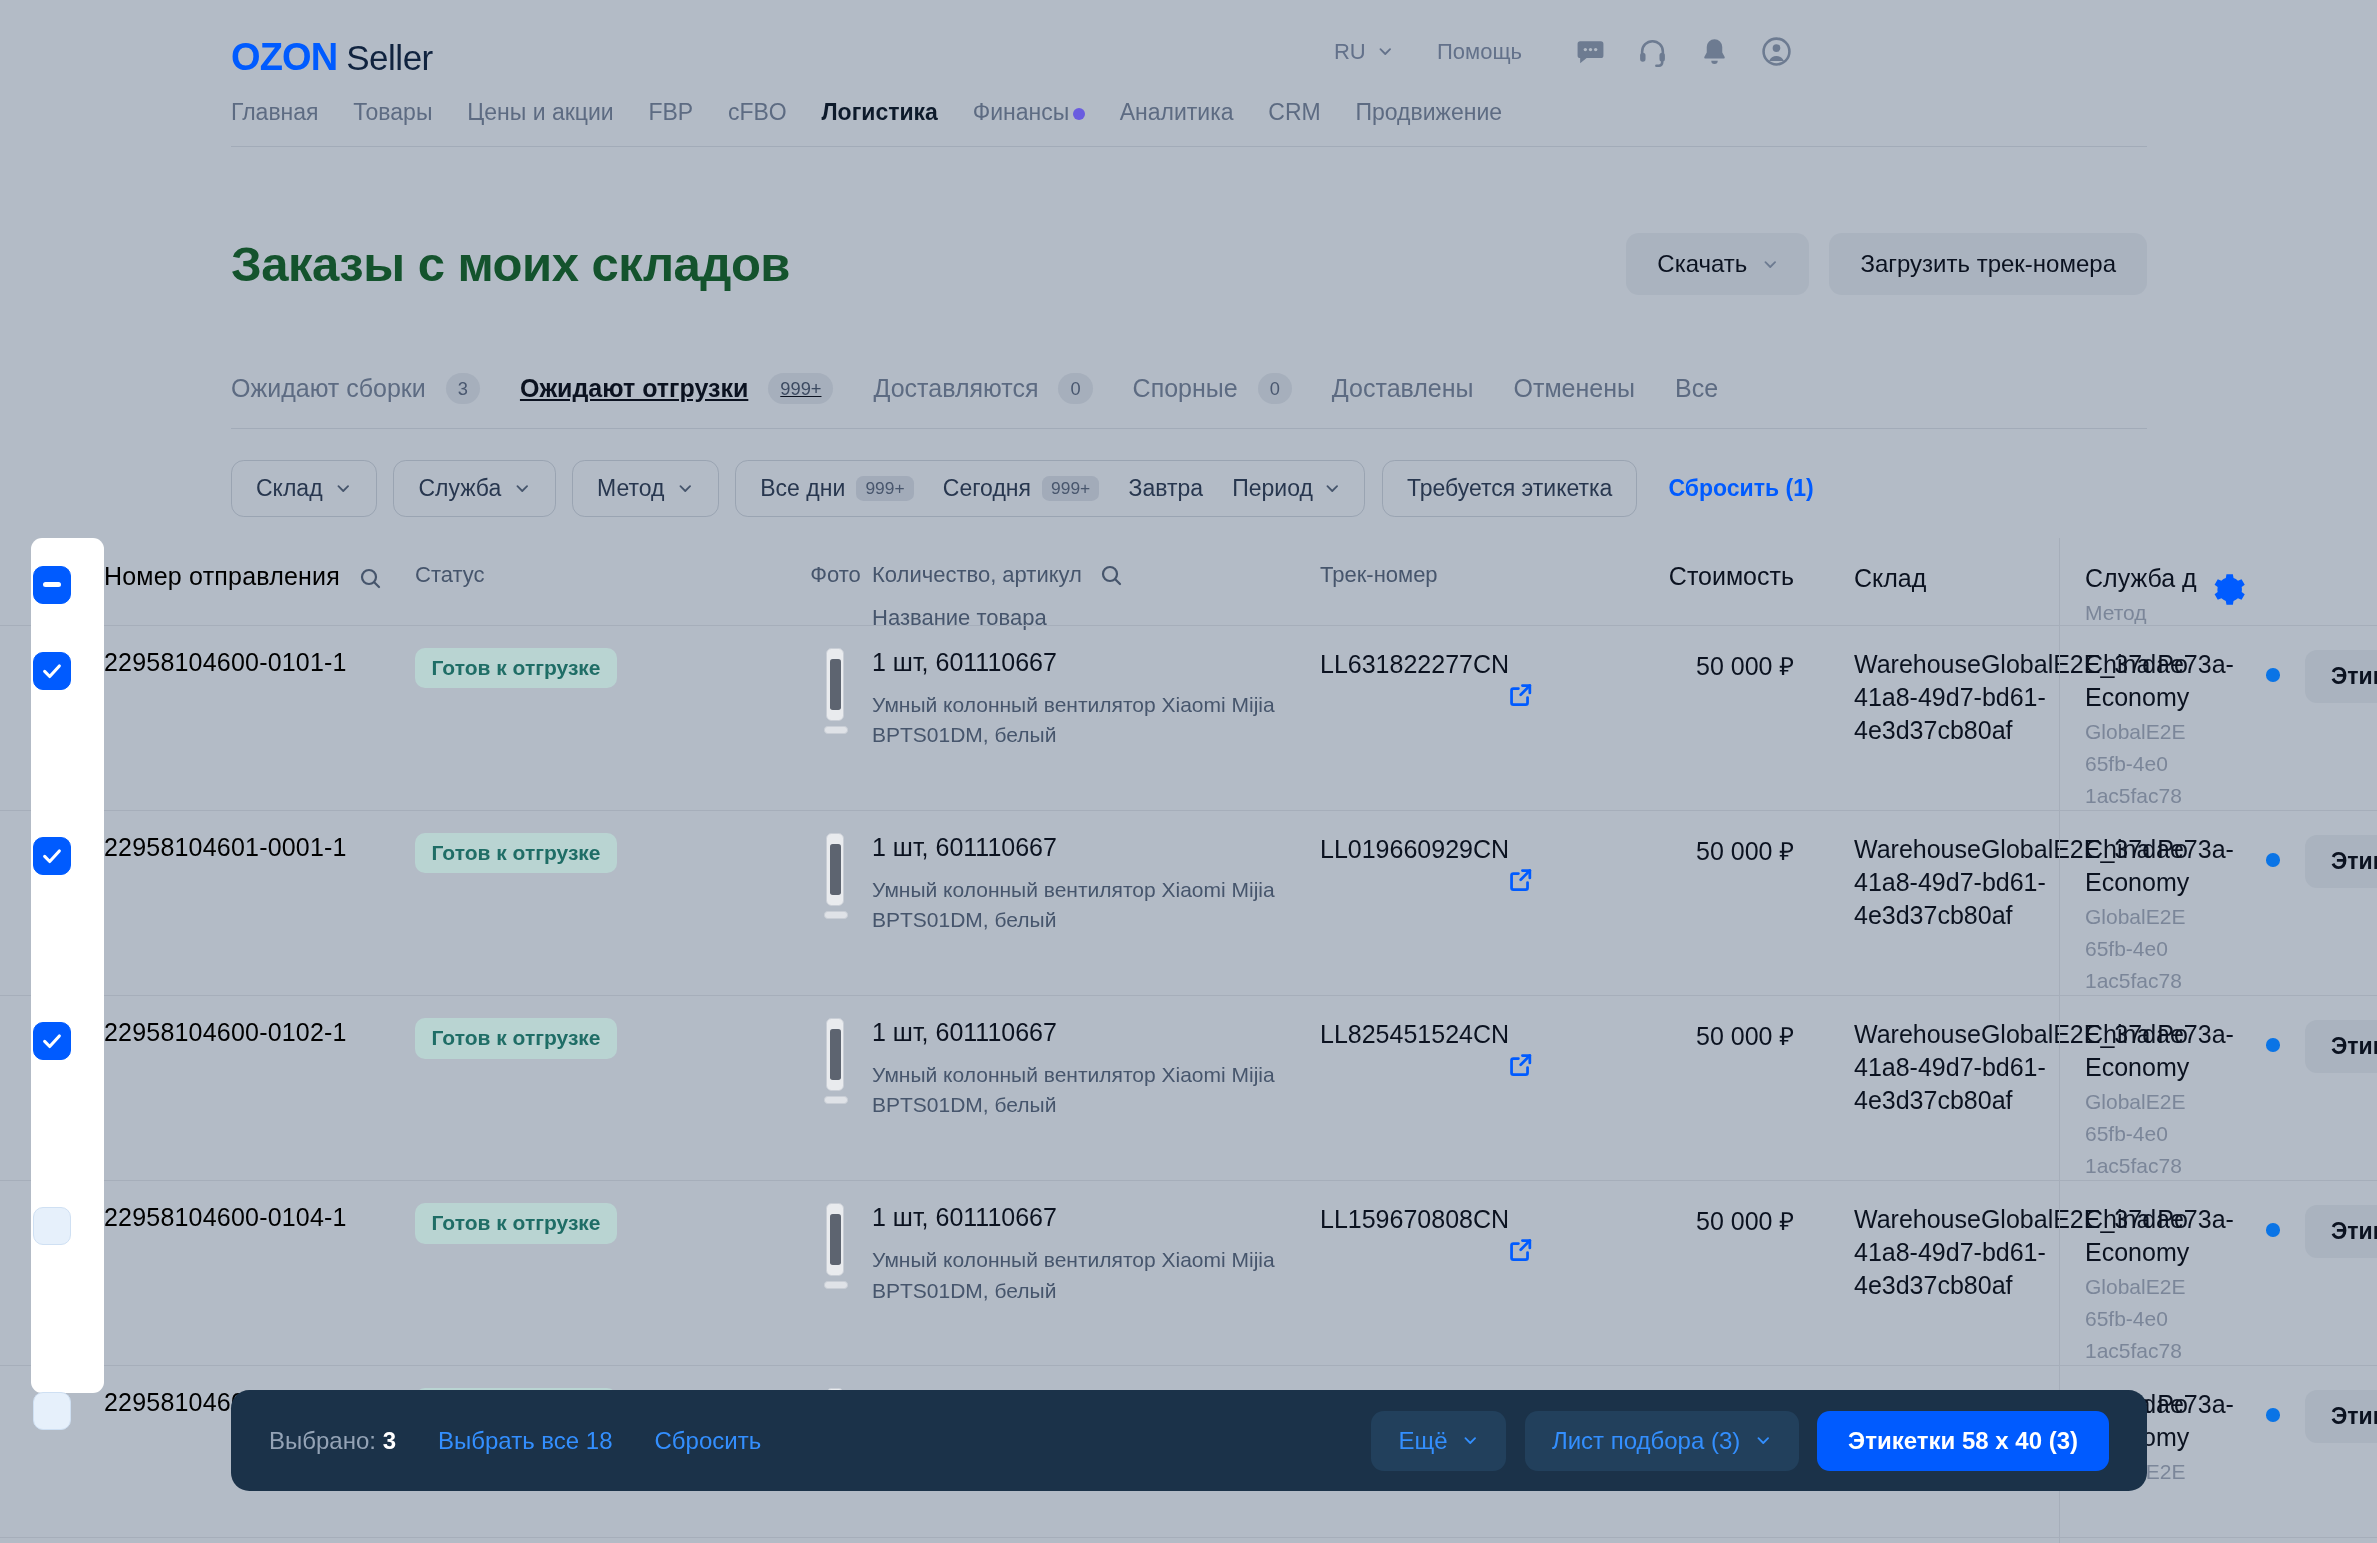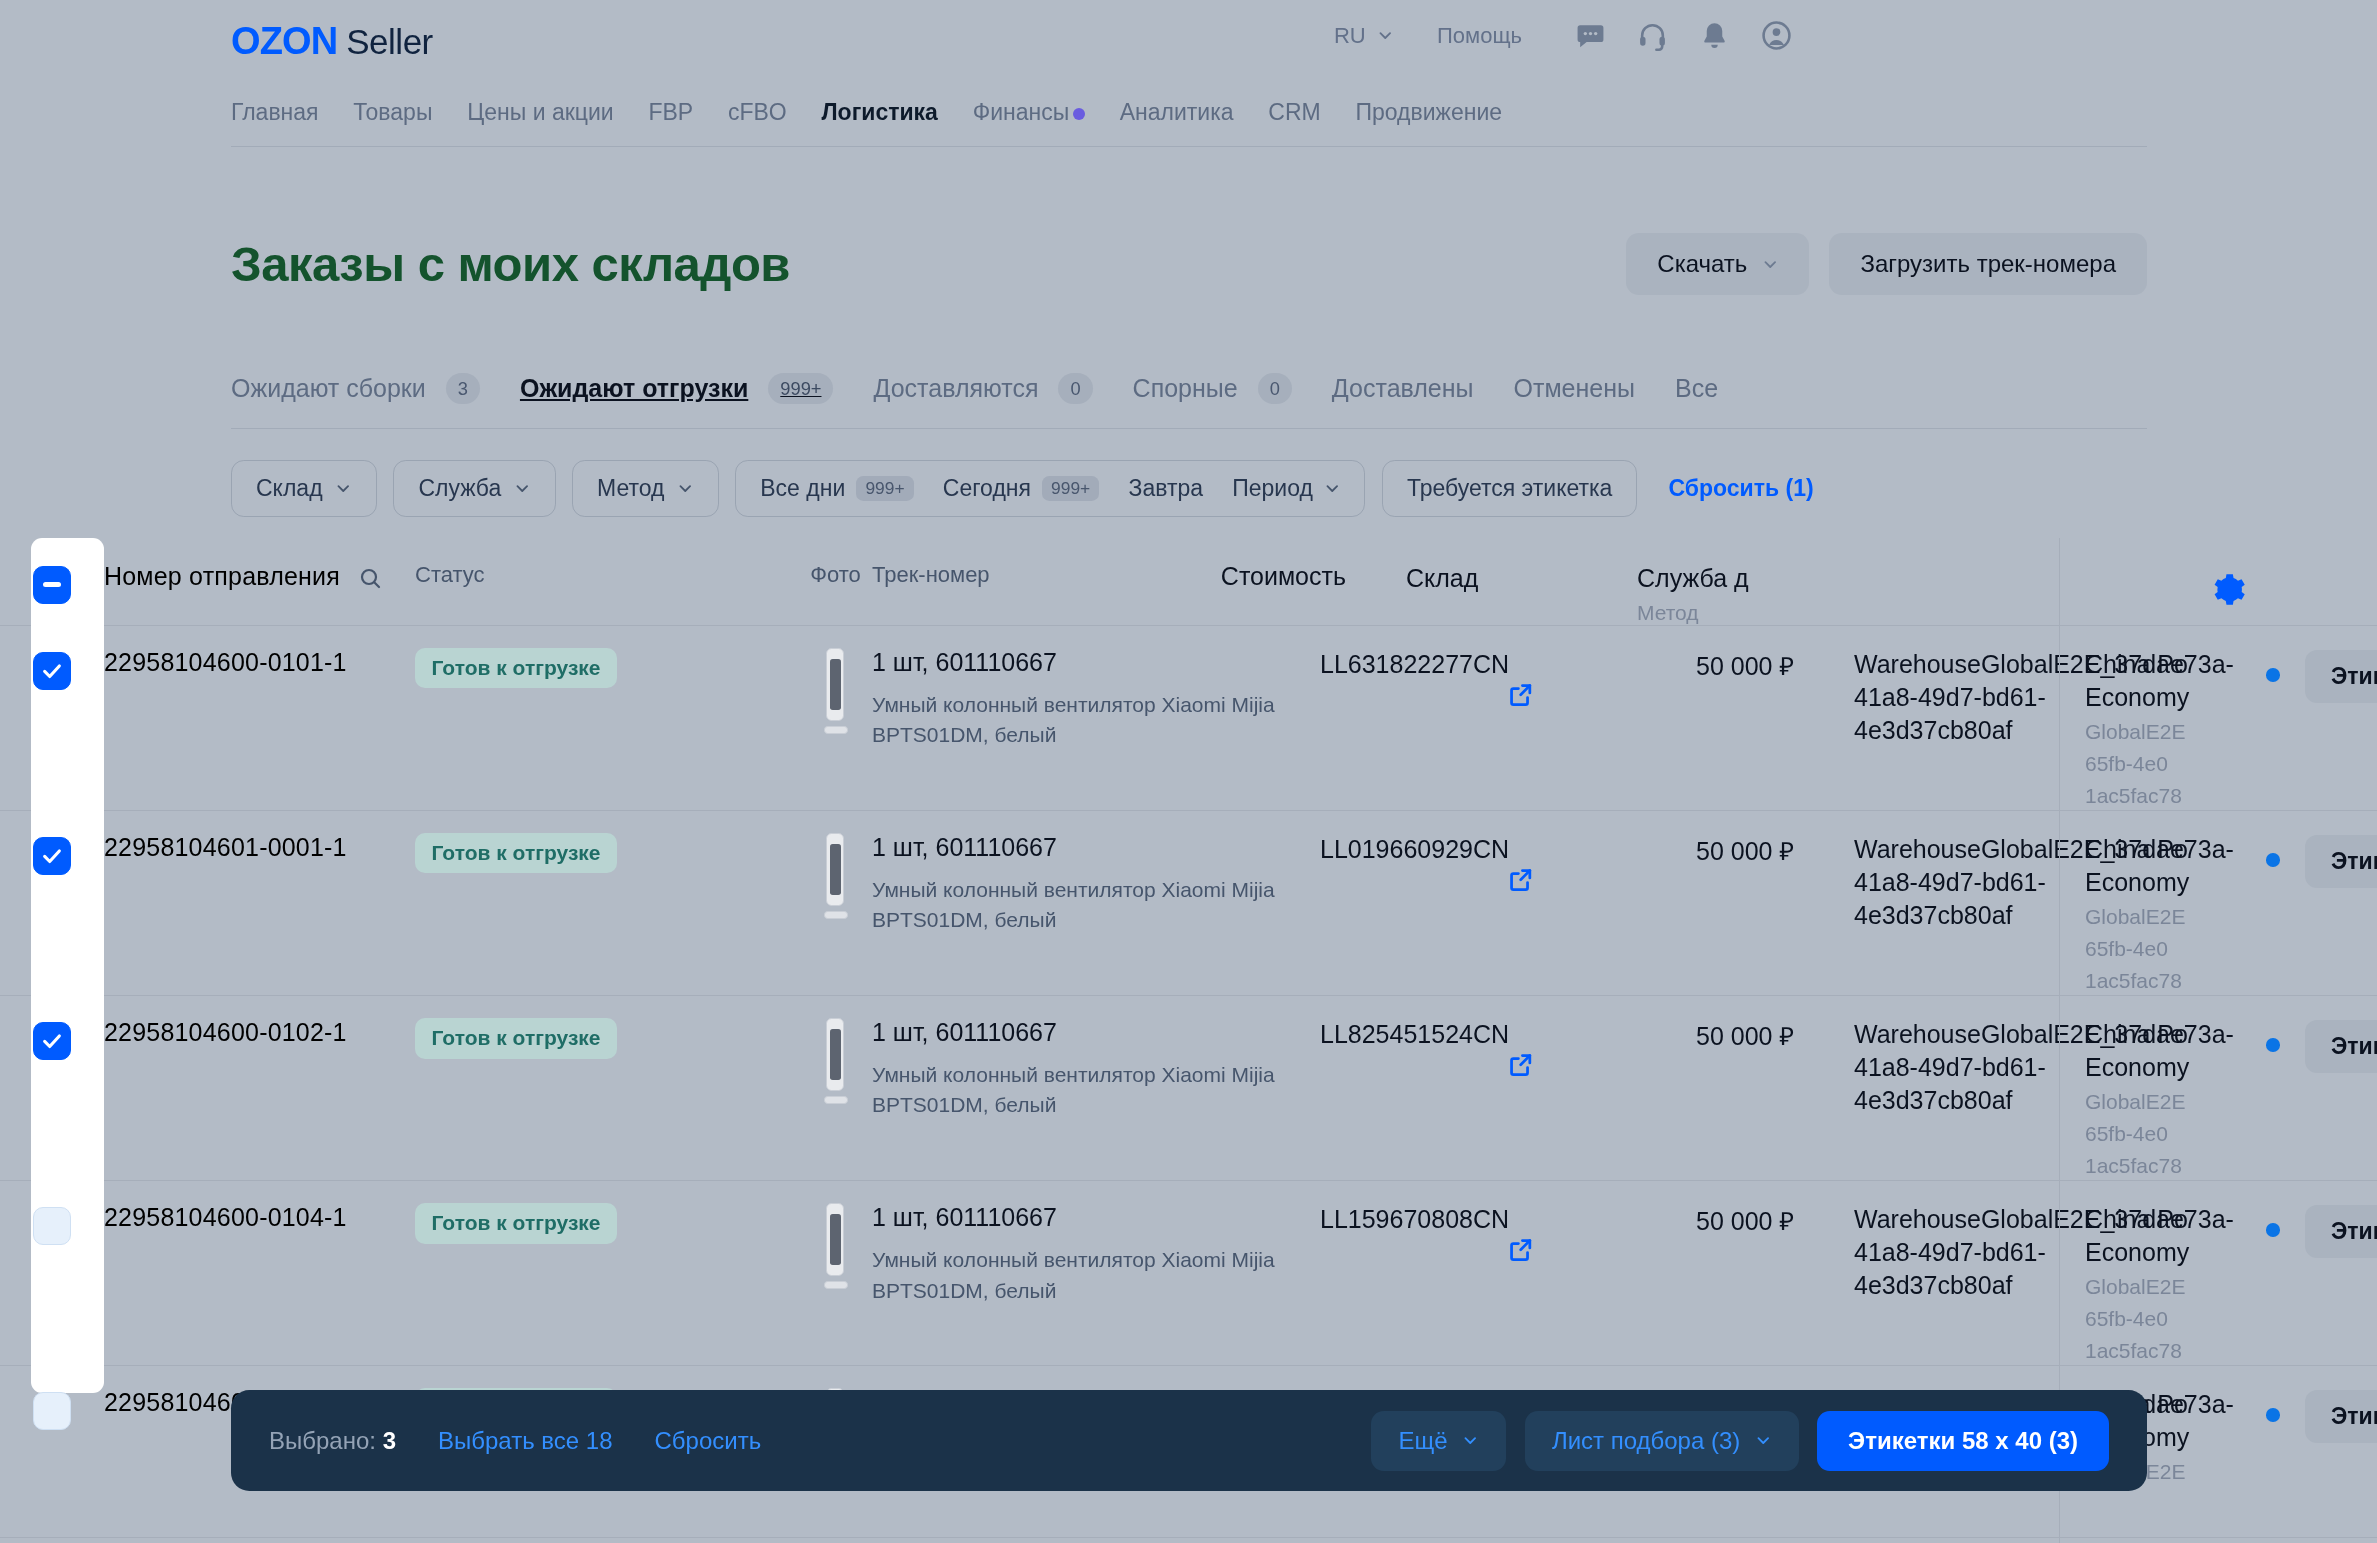--- a/index.html
+++ b/index.html
@@ -7,21 +7,21 @@
     width: 2377px; height: 1544px;
     overflow: hidden;
     background: #b3bbc6;
     font-family: "Liberation Sans", sans-serif;
     -webkit-font-smoothing: antialiased;
   }
   .page { position: relative; width: 2377px; height: 1544px; background: #b3bbc6; }
 
   
   .topbar {
-    position: absolute; top: 0; left: 0; width: 1971px; height: 91px;
+    position: absolute; top: 16px; left: 0; width: 1971px; height: 91px;
   }
   .logo {
     position: absolute; left: 231px; top: 20px;
     font-size: 38px; font-weight: 700; letter-spacing: -0.5px;
     display: flex; align-items: baseline; gap: 9.1px;
   }
   .logo .ozon { color: #005bff; font-weight: 800; letter-spacing: -0.9px; }
   .logo .seller { color: #10233f; font-weight: 400; font-size: 35px; }
 
   .topright {
@@ -398,20 +398,32 @@
           <svg width="24" height="24" viewBox="0 0 24 24" fill="none" stroke="#46556c" stroke-width="2.2">
               <circle cx="11" cy="11" r="7"></circle>
               <line x1="16.2" y1="16.2" x2="21" y2="21" stroke-linecap="round"></line>
             </svg>
         </span>
       </div>
       <div class="c-status">Статус</div>
       <div class="c-photo">
           <span>Фото</span>
         </div>
+      <div class="c-qty">
+        <div>
+          <span>Количество, артикул</span>
+          <span style="display:inline-block;vertical-align:-4.6px;margin-left:11px;">
+            <svg width="24" height="24" viewBox="0 0 24 24" fill="none" stroke="#46556c" stroke-width="2.2">
+                <circle cx="11" cy="11" r="7"></circle>
+                <line x1="16.2" y1="16.2" x2="21" y2="21" stroke-linecap="round"></line>
+              </svg>
+          </span>
+        </div>
+        <div style="margin-top:12.8px;">Название товара</div>
+      </div>
       <div class="c-track">Трек-номер</div>
       <div class="c-cost">Стоимость</div>
       <div class="c-wh">Склад</div>
       <div class="c-svc">
         <span>Служба д</span>
         <div class="meth">Метод</div>
       </div>
       <div class="c-act"></div>
     </div>
 

